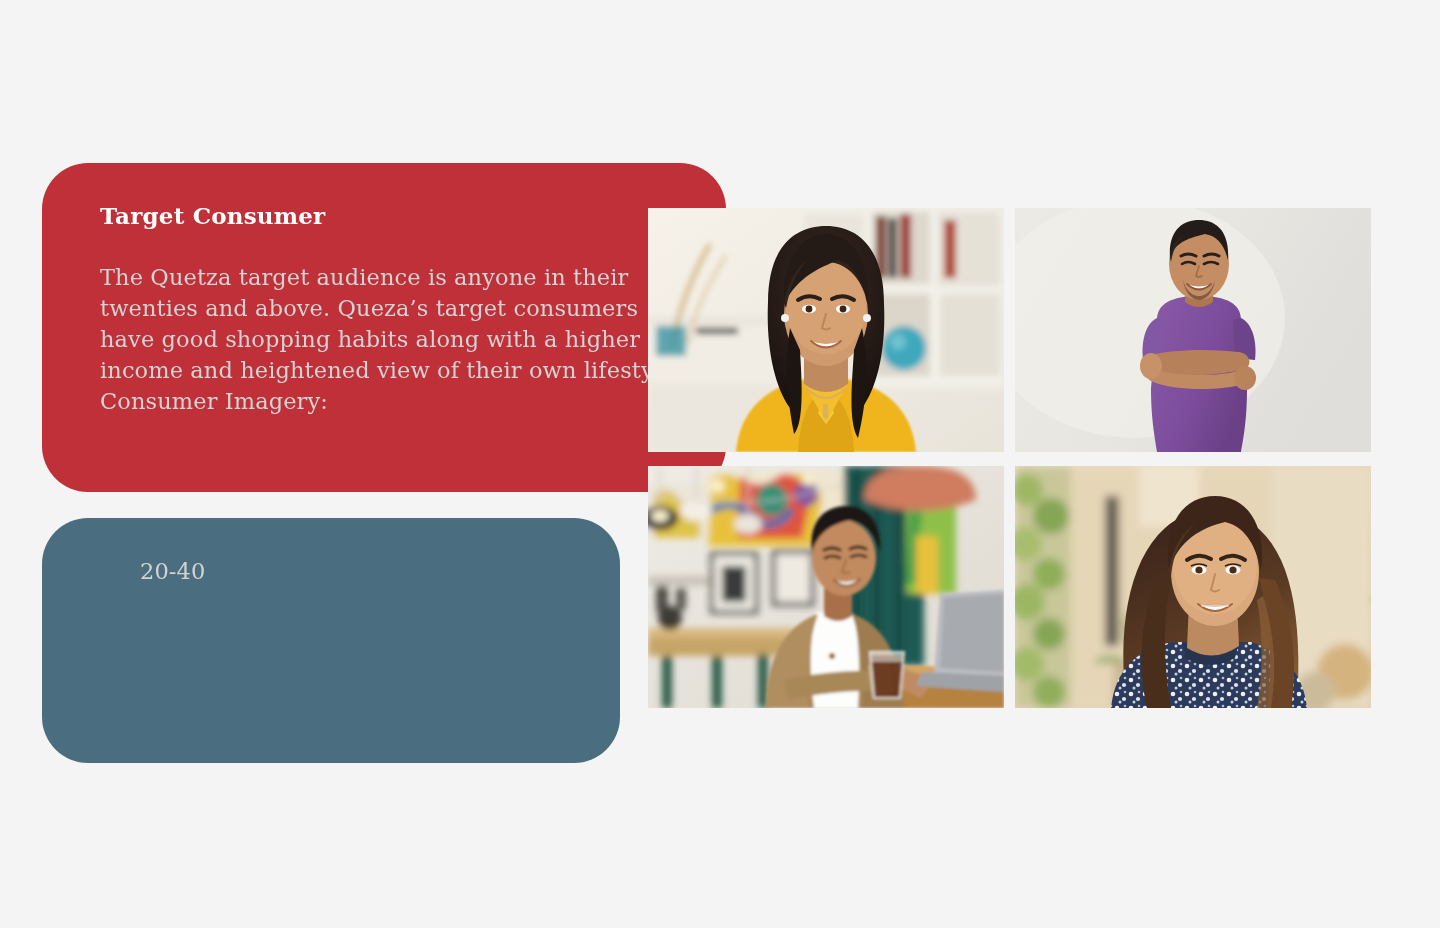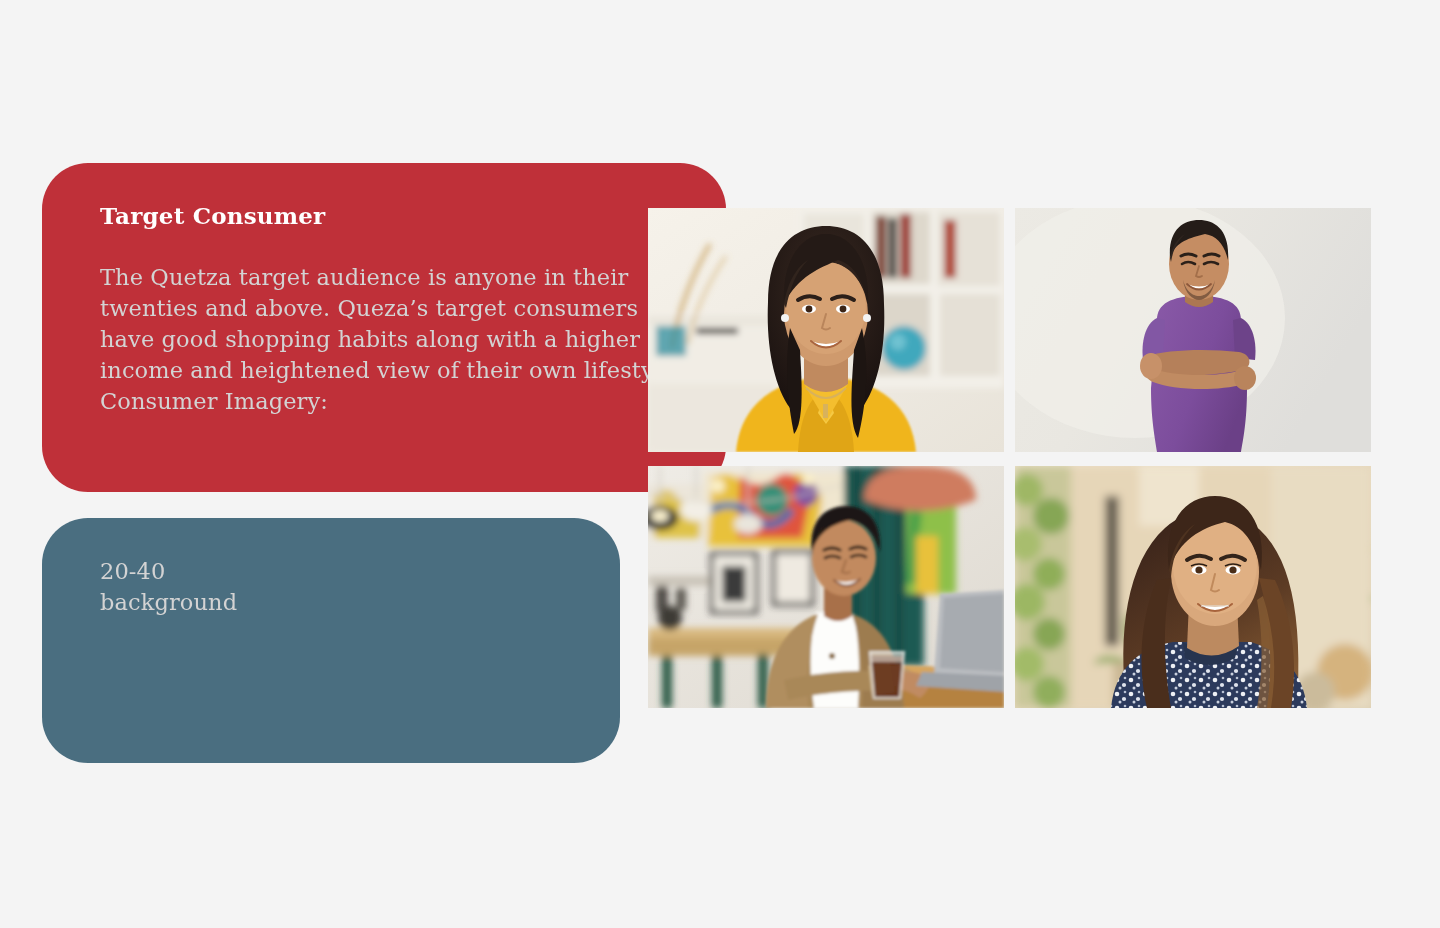--- a/index.html
+++ b/index.html
@@ -68,20 +68,21 @@
     list-style: none;
   }
 
   .trait-list li {
     font-family: "DejaVu Serif", serif;
     font-size: 22.5px;
     line-height: 31px;
     color: #d3d3d3;
     letter-spacing: 0.1px;
     white-space: nowrap;
+    margin-left: 40px;
   }
 
   
   .photo-grid {
     position: absolute;
     left: 648px;
     top: 208px;
     width: 723px;
     display: grid;
     grid-template-columns: 356px 356px;
@@ -108,21 +109,20 @@
 <div class="left-col">
 
   <div class="card card-red">
     <h2 class="card-title">Target Consumer</h2>
     <p class="card-body">The Quetza target audience is anyone in their twenties and above. Queza’s target consumers have good shopping habits along with a higher income and heightened view of their own lifestyle. Consumer Imagery:</p>
   </div>
 
   <div class="card card-teal">
     <ul class="trait-list">
       <li>20-40</li>
-      <li>background</li>
     </ul>
   </div>
 
 </div>
 
 <div class="photo-grid">
 
   <div class="photo">
     <svg viewBox="0 0 356 244" preserveAspectRatio="xMidYMid slice">
       <defs>

